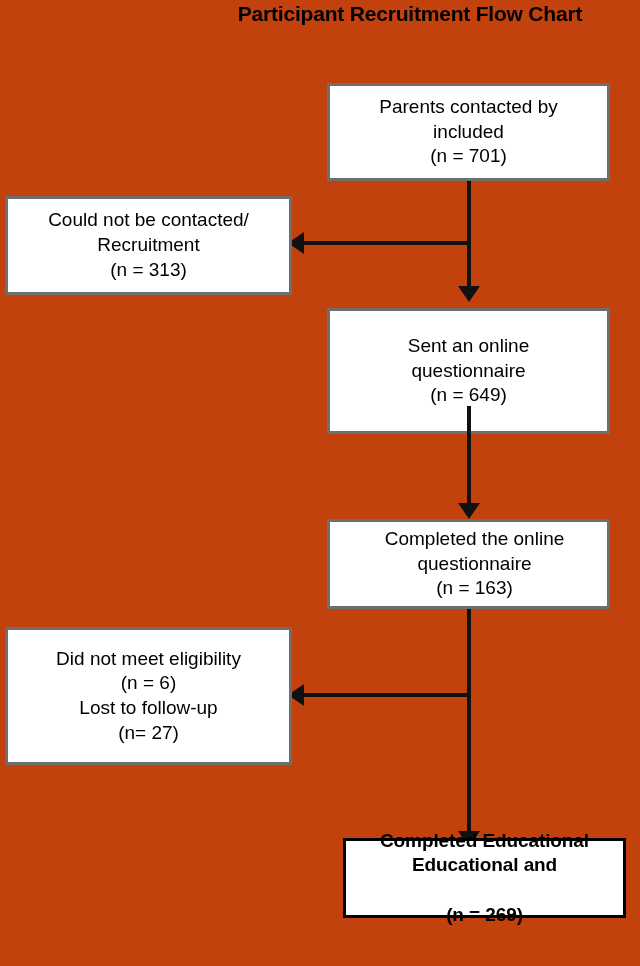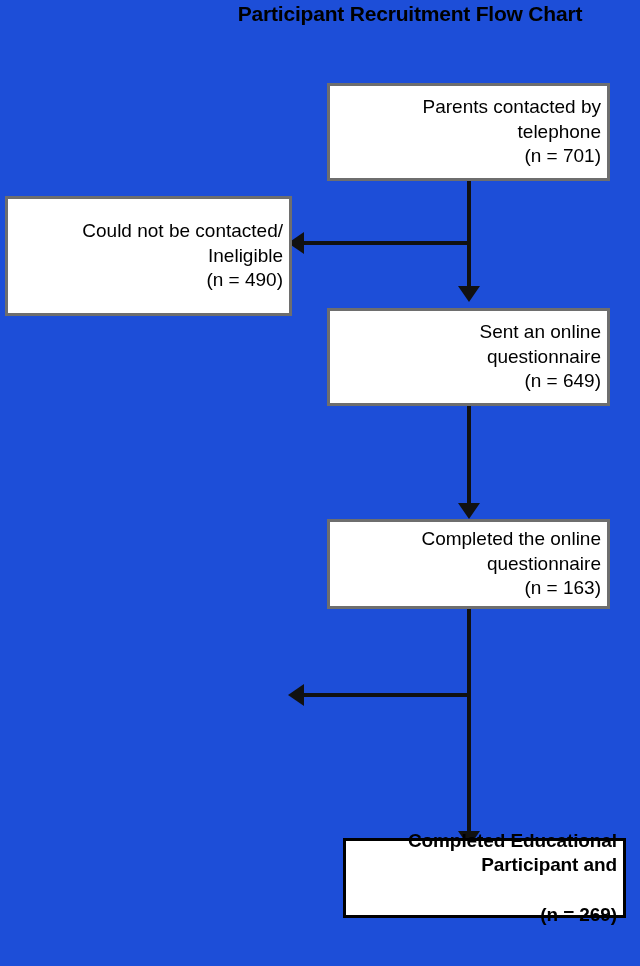--- a/index.html
+++ b/index.html
@@ -9,21 +9,21 @@
     background: #ffffff;
   }
   body {
     font-family: "Liberation Sans", sans-serif;
     color: #000000;
   }
   #canvas {
     position: relative;
     width: 640px;
     height: 966px;
-    background: #1d4ed8;
+    background: #c2410c;
     overflow: hidden;
   }
 
   
   .chart-title {
     position: absolute;
     left: 0;
     top: 2px;
     width: 640px;
     text-align: center;
@@ -37,21 +37,21 @@
   }
 
   
   .node {
     position: absolute;
     box-sizing: border-box;
     background: #ffffff;
     display: flex;
     align-items: center;
     justify-content: center;
-    text-align: right;
+    text-align: center;
     line-height: 1.30;
     font-size: 19px;
     color: #000000;
   }
   .node.gray {
     border: 3px solid #6e6e6e;
   }
   .node.black {
     border: 3px solid #000000;
     font-weight: bold;
@@ -102,40 +102,40 @@
 </head>
 <body>
 
 <div id="canvas">
 
   <div class="chart-title">Participant Recruitment Flow Chart</div>
 
   <div class="node gray col-main" style="top:83px; height:98px;">
     <div class="node-text">
       <span>Parents contacted by</span><br>
-      <span>telephone</span><br>
+      <span>included</span><br>
       <span>(n = 701)</span>
     </div>
   </div>
 
   <div class="vline" style="top:181px; height:105px;"></div>
   <div class="arrow-down" style="top:286px;"></div>
 
   <div class="hline" style="left:300px; top:241px; width:169px;"></div>
   <div class="arrow-left" style="left:288px; top:232px;"></div>
 
-  <div class="node gray col-left" style="top:196px; height:120px;">
+  <div class="node gray col-left" style="top:196px; height:99px;">
     <div class="node-text">
       <span>Could not be contacted/</span><br>
-      <span>Ineligible</span><br>
-      <span>(n = 490)</span>
+      <span>Recruitment</span><br>
+      <span>(n = 313)</span>
     </div>
   </div>
 
-  <div class="node gray col-main" style="top:308px; height:98px;">
+  <div class="node gray col-main" style="top:308px; height:126px;">
     <div class="node-text">
       <span>Sent an online</span><br>
       <span>questionnaire</span><br>
       <span>(n = 649)</span>
     </div>
   </div>
 
   <div class="vline" style="top:406px; height:97px;"></div>
   <div class="arrow-down" style="top:503px;"></div>
 
@@ -146,23 +146,31 @@
       <span>(n = 163)</span>
     </div>
   </div>
 
   <div class="vline" style="top:609px; height:222px;"></div>
   <div class="arrow-down" style="top:831px;"></div>
 
   <div class="hline" style="left:300px; top:693px; width:169px;"></div>
   <div class="arrow-left" style="left:288px; top:684px;"></div>
 
+  <div class="node gray col-left" style="top:627px; height:138px;">
+    <div class="node-text">
+      <span>Did not meet eligibility</span><br>
+      <span>(n = 6)</span><br>
+      <span>Lost to follow-up</span><br>
+      <span>(n= 27)</span>
+    </div>
+  </div>
 
   <div class="node black col-main" style="top:838px; height:80px;margin-left:16px;">
     <div class="node-text">
       <span>Completed Educational</span><br>
-      <span>Participant and</span><br>
+      <span>Educational and</span><br>
       <br>
       <span>(n = 269)</span>
     </div>
   </div>
 
 </div>
 
 </body></html>

